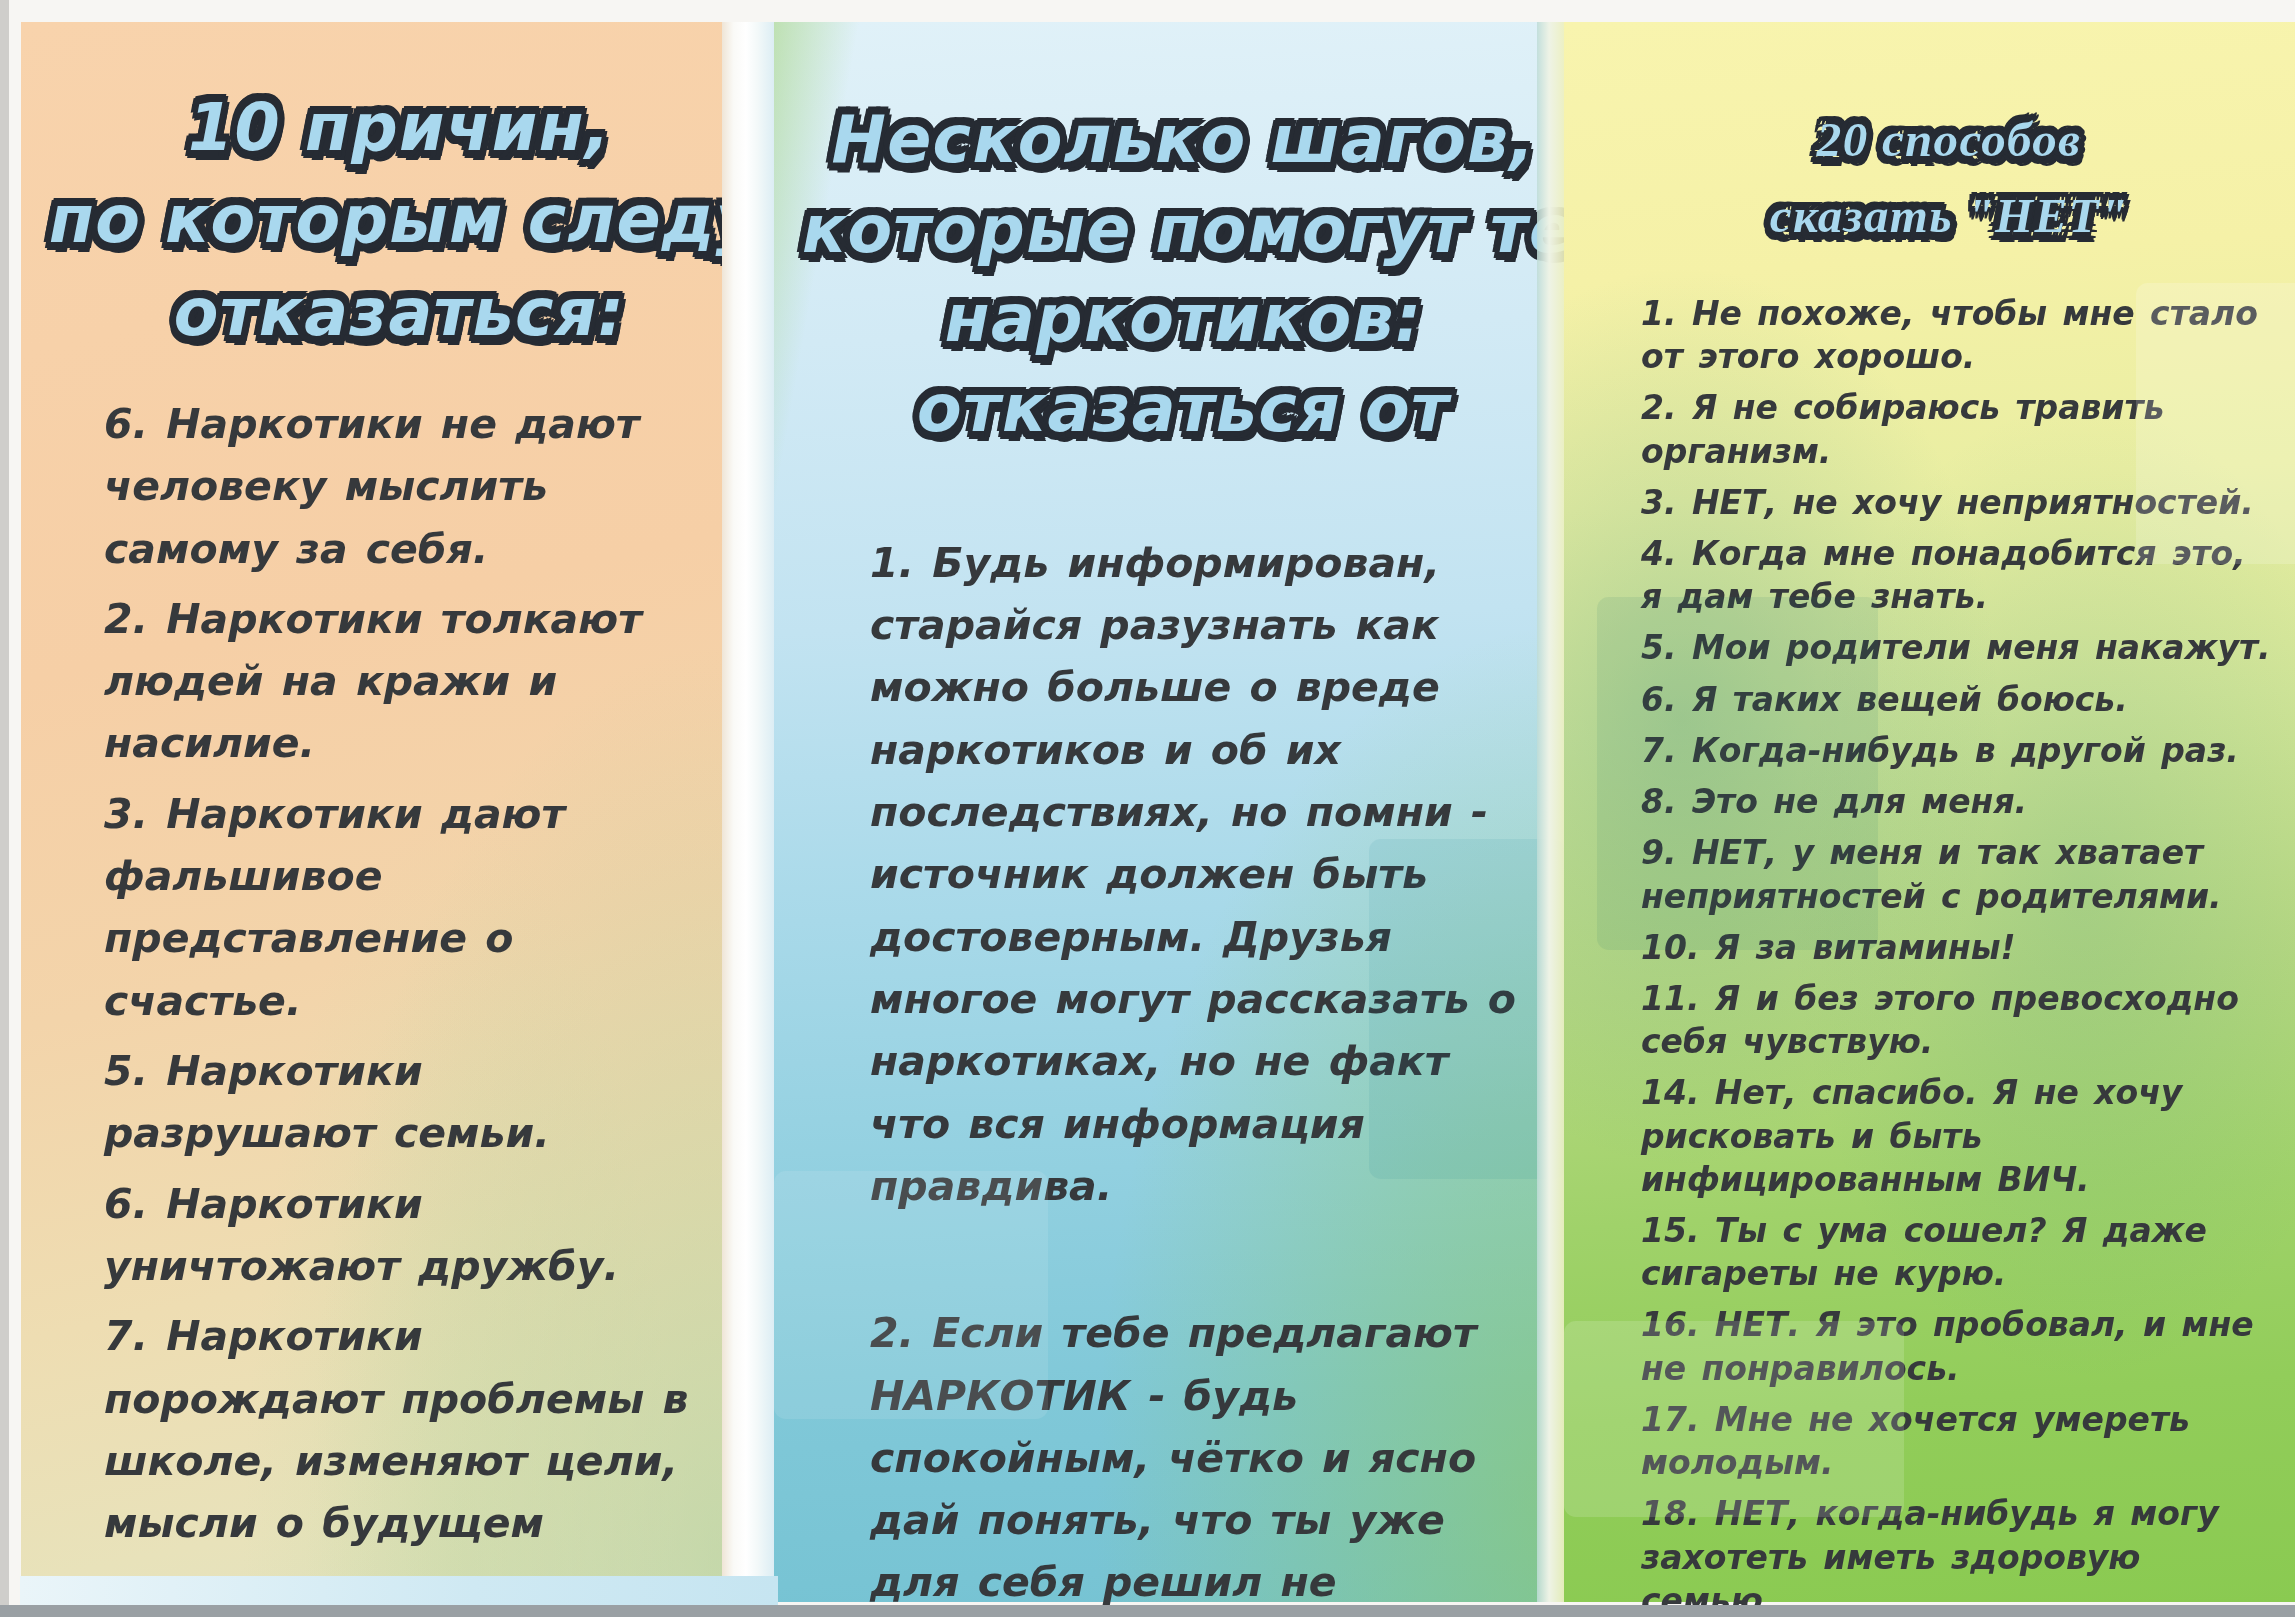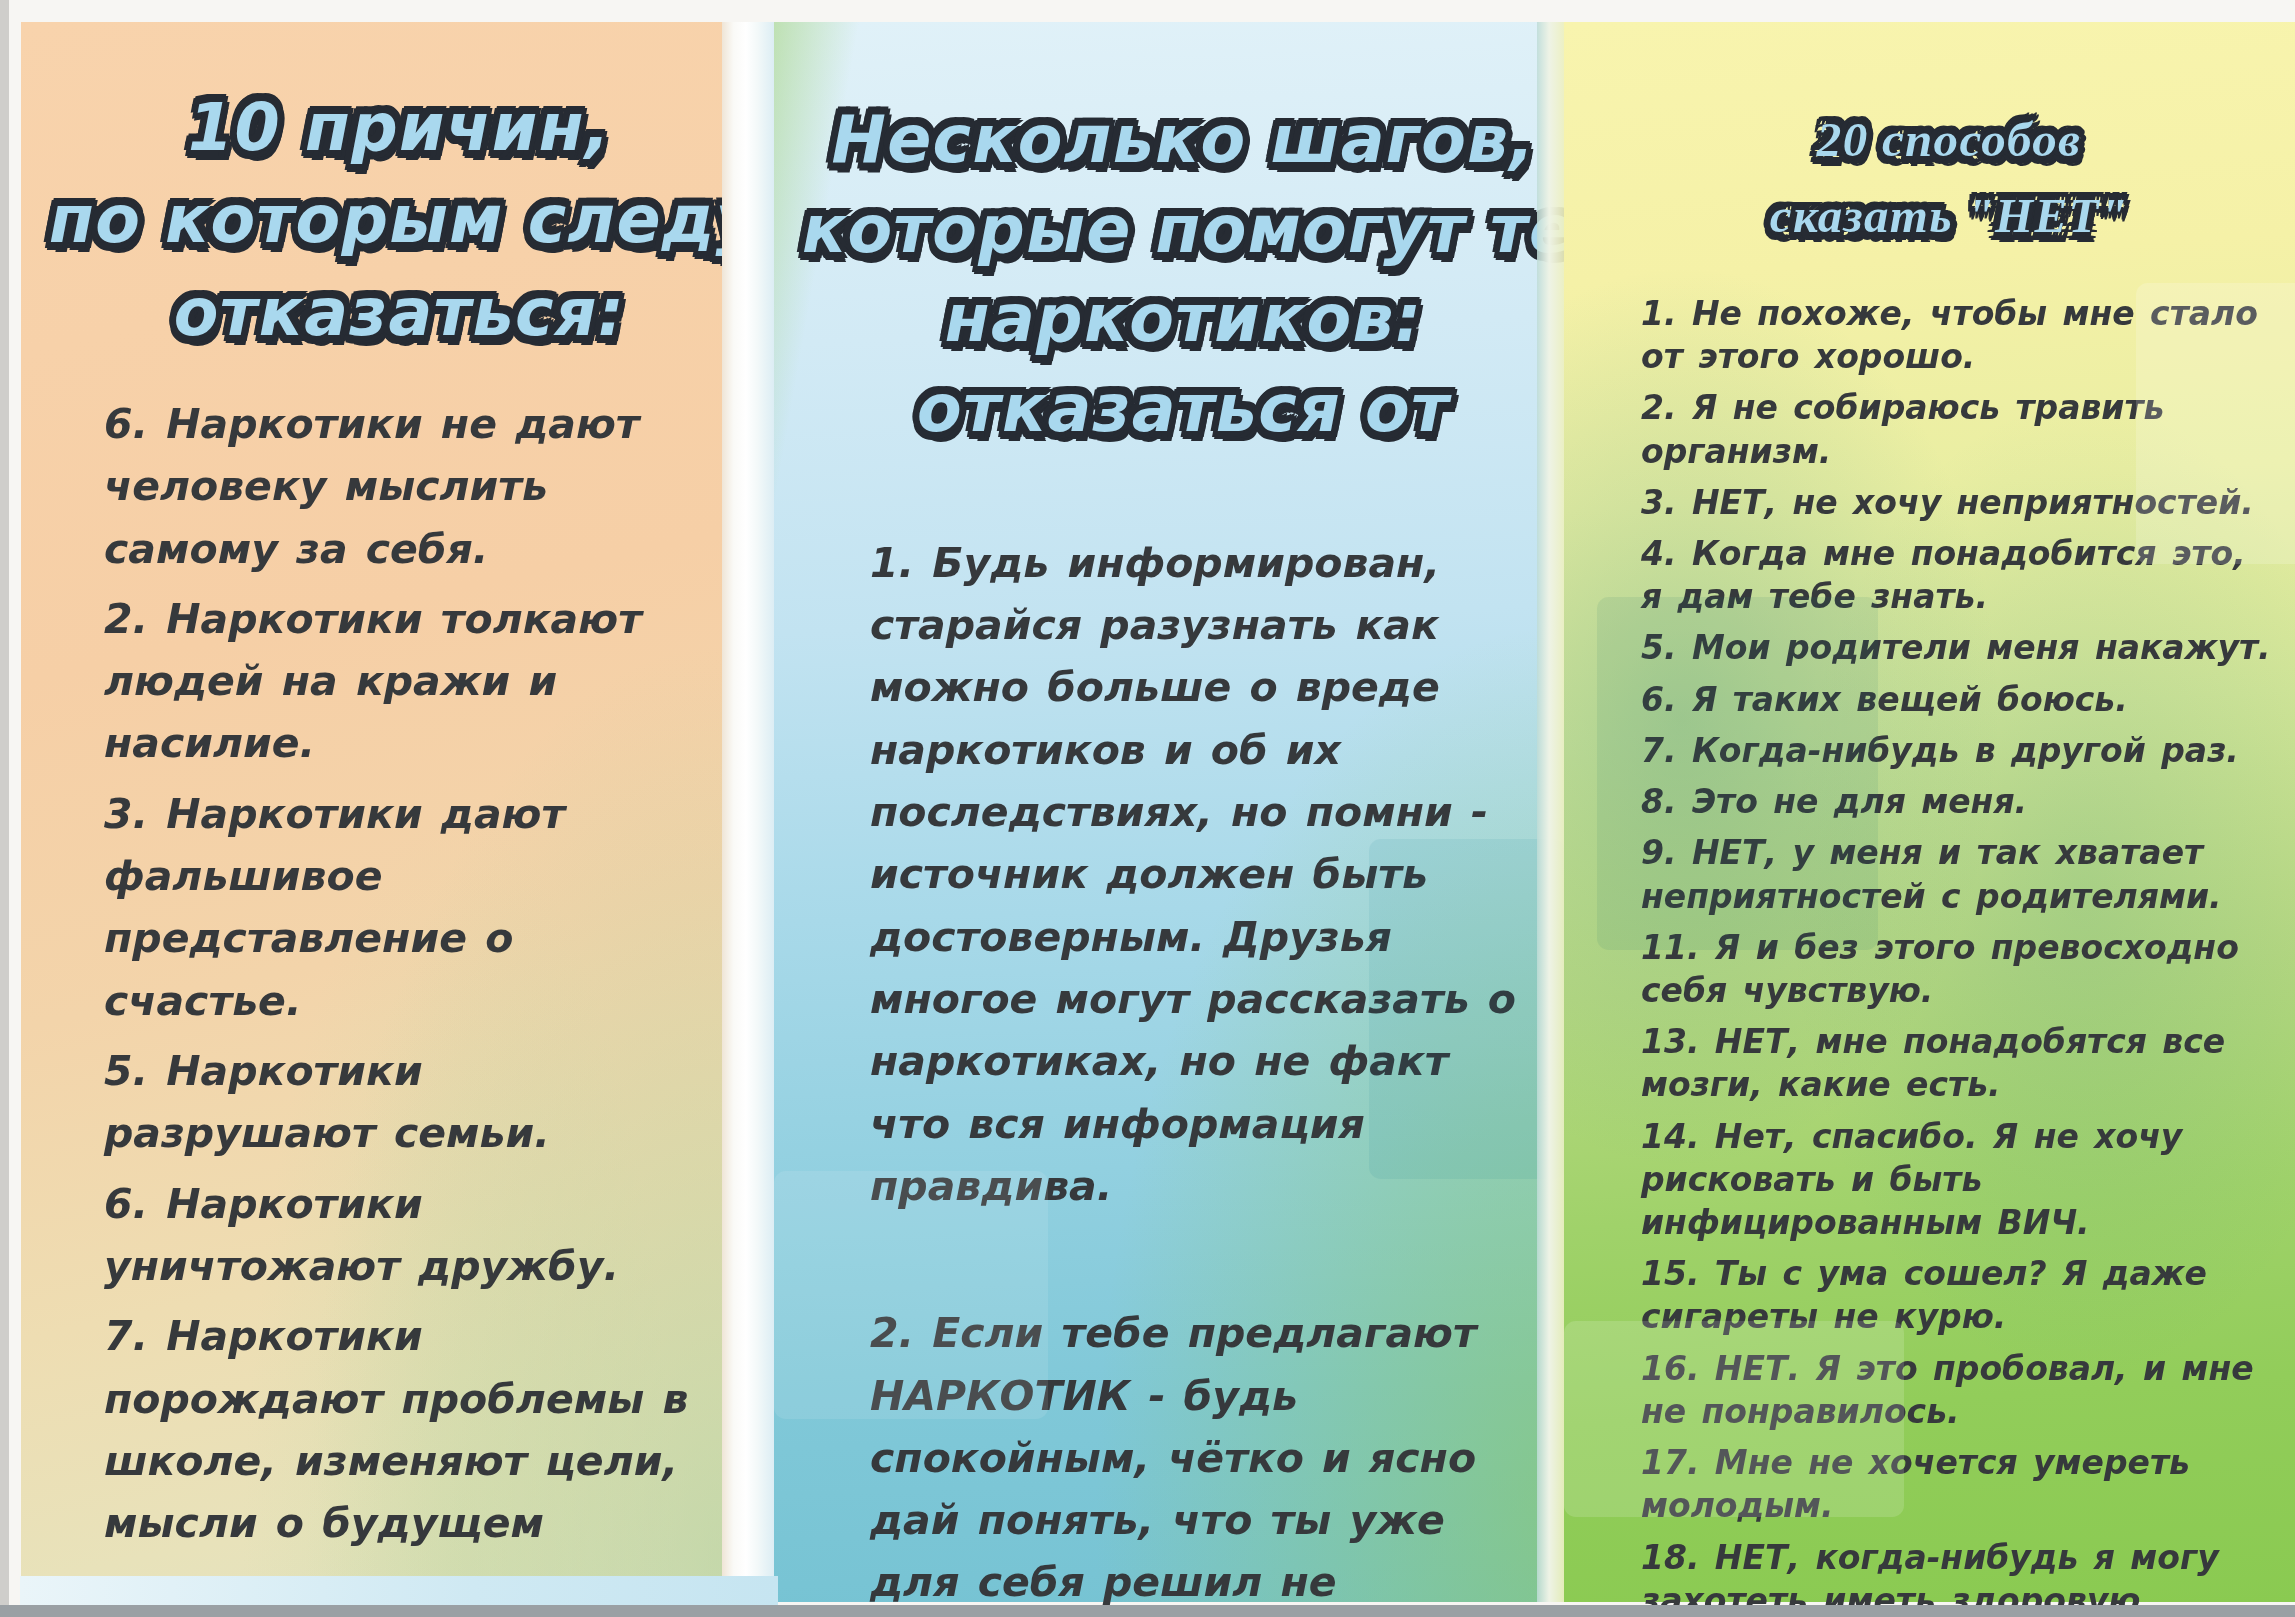--- a/index.html
+++ b/index.html
@@ -129,22 +129,22 @@
 
     <p class="item">1. Не похоже, чтобы мне стало от этого хорошо.</p>
         <p class="item">2. Я не собираюсь травить организм.</p>
         <p class="item">3. НЕТ, не хочу неприятностей.</p>
         <p class="item">4. Когда мне понадобится это, я дам тебе знать.</p>
         <p class="item">5. Мои родители меня накажут.</p>
         <p class="item">6. Я таких вещей боюсь.</p>
         <p class="item">7. Когда-нибудь в другой раз.</p>
         <p class="item">8. Это не для меня.</p>
         <p class="item">9. НЕТ, у меня и так хватает неприятностей с родителями.</p>
+        <p class="item">10. Я за витамины!</p>
         <p class="item">11. Я и без этого превосходно себя чувствую.</p>
-        <p class="item">13. НЕТ, мне понадобятся все мозги, какие есть.</p>
         <p class="item">14. Нет, спасибо. Я не хочу рисковать и быть инфицированным ВИЧ.</p>
         <p class="item">15. Ты с ума сошел? Я даже сигареты не курю.</p>
         <p class="item">16. НЕТ. Я это пробовал, и мне не понравилось.</p>
         <p class="item">17. Мне не хочется умереть молодым.</p>
         <p class="item">18. НЕТ, когда-нибудь я могу захотеть иметь здоровую семью.</p>
       </div>
   </div>
 
   <div class="strip-blue"></div>
   <div class="edge-left"></div>

